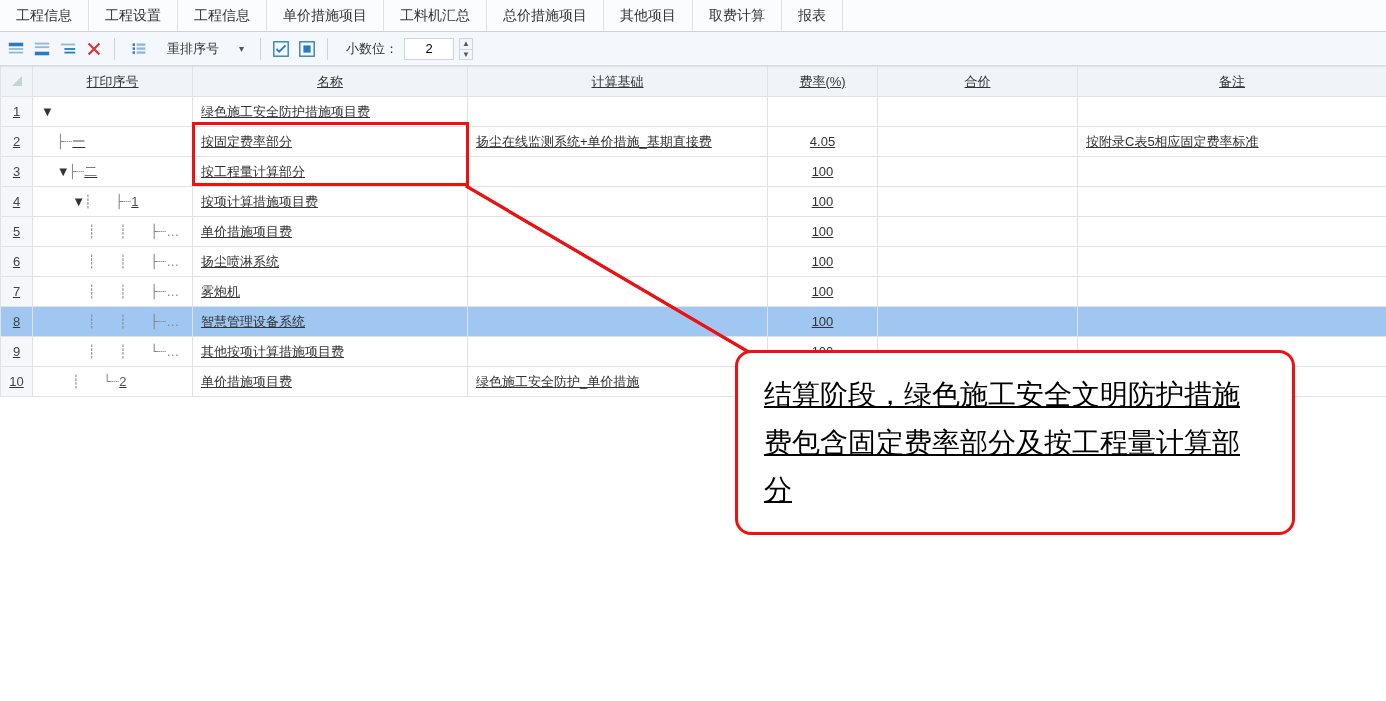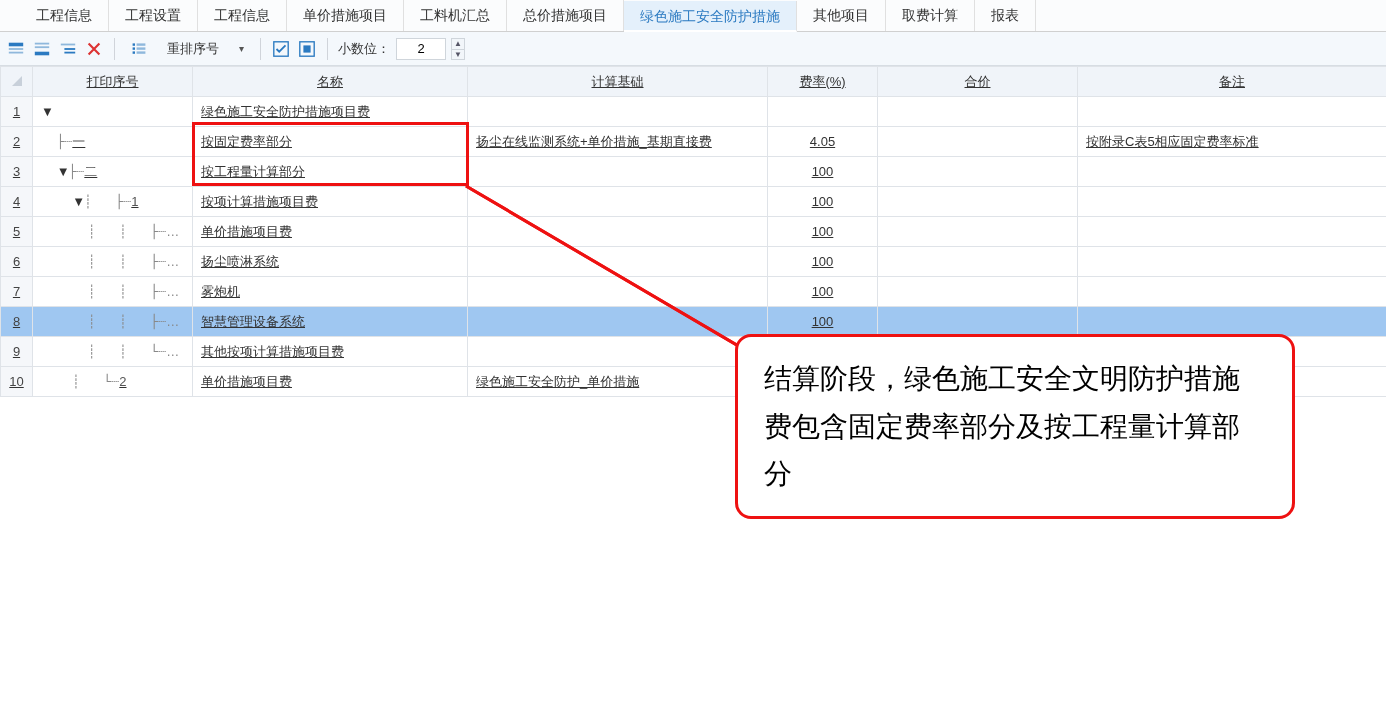--- a/index.html
+++ b/index.html
@@ -12,21 +12,20 @@
     height: 701px;
     overflow: hidden;
     position: relative;
   }
   
   .tabbar {
     display: flex;
     border-bottom: 1px solid #d0d0d0;
     background: #fbfcfd;
     height: 32px;
-    padding-left: 20px;
   }
   .tab {
     padding: 7px 16px 6px 16px;
     border-right: 1px solid #e0e0e0;
     cursor: pointer;
     font-size: 14px;
     color: #333;
   }
   .tab.active {
     background: #e4f0fb;
@@ -57,21 +56,21 @@
   }
   .tb-icon svg { width: 18px; height: 18px; }
   .tb-sep {
     width: 1px; height: 22px; background: #d0d4da; margin: 0 4px;
   }
   .tb-btn {
     display: inline-flex; align-items: center; gap: 20px; padding: 2px 6px;
     cursor: pointer; color: #333;
   }
   .tb-btn .caret { font-size: 10px; color: #555; }
-  .decimal-label { margin-left: 0; color: #333; }
+  .decimal-label { margin-left: 8px; color: #333; }
   .decimal-input {
     width: 50px; height: 22px; text-align: center; border: 1px solid #cfd5db;
     background: #fff; font-size: 13px;
   }
   .spinner { display:flex; flex-direction:column; margin-left:-1px;}
   .spinner div{
     width:14px;height:11px;border:1px solid #cfd5db;background:#f2f6fa;
     font-size:8px;line-height:9px;text-align:center;color:#556;cursor:pointer;
   }
   .spinner div:first-child{border-bottom:none;}
@@ -152,21 +151,20 @@
 </head>
 <body>
 
 <div class="tabbar">
   <div class="tab">工程信息</div>
   <div class="tab">工程设置</div>
   <div class="tab">工程信息</div>
   <div class="tab">单价措施项目</div>
   <div class="tab">工料机汇总</div>
   <div class="tab">总价措施项目</div>
-  <div class="tab active">绿色施工安全防护措施</div>
   <div class="tab">其他项目</div>
   <div class="tab">取费计算</div>
   <div class="tab">报表</div>
 </div>
 
 <div class="toolbar">
   <span class="tb-icon">
     <svg viewBox="0 0 20 20">
         <rect x="2" y="3" width="16" height="4" fill="#2b7ac1"></rect>
         <rect x="2" y="9" width="16" height="2" fill="#8fb8dc"></rect>
@@ -354,15 +352,15 @@
     <marker id="ah" markerWidth="12" markerHeight="12" refX="2" refY="6" orient="auto">
       <path d="M0,0 L12,6 L0,12 Z" fill="#e11"></path>
     </marker>
   </defs>
 
   <line x1="820" y1="328" x2="466" y2="120" stroke="#e11" stroke-width="3"></line>
   <line x1="466" y1="120" x2="820" y2="328" stroke="#e11" stroke-width="3" marker-end="url(#ah)"></line>
 </svg>
 </div>
 
-<div class="callout" style="left:735px; top:334px;">
+<div class="callout" style="left:735px; top:350px;text-decoration:underline;">
   <span>结算阶段，绿色施工安全文明防护措施费包含固定费率部分及按工程量计算部分</span>
 </div>
 
 </body></html>

